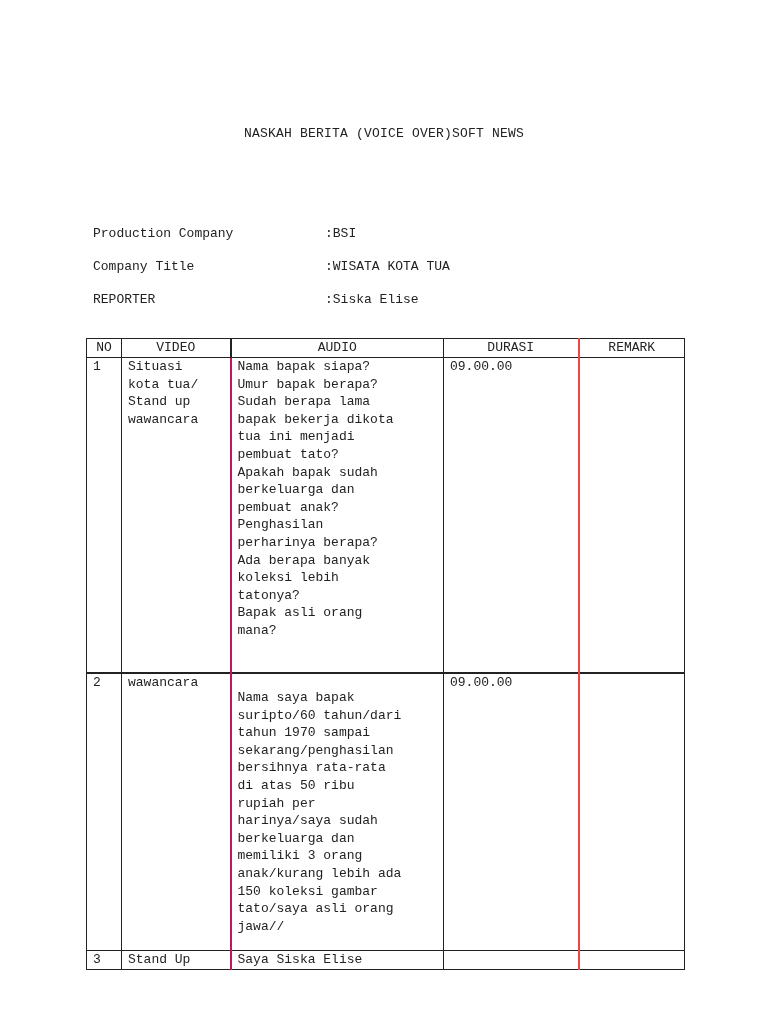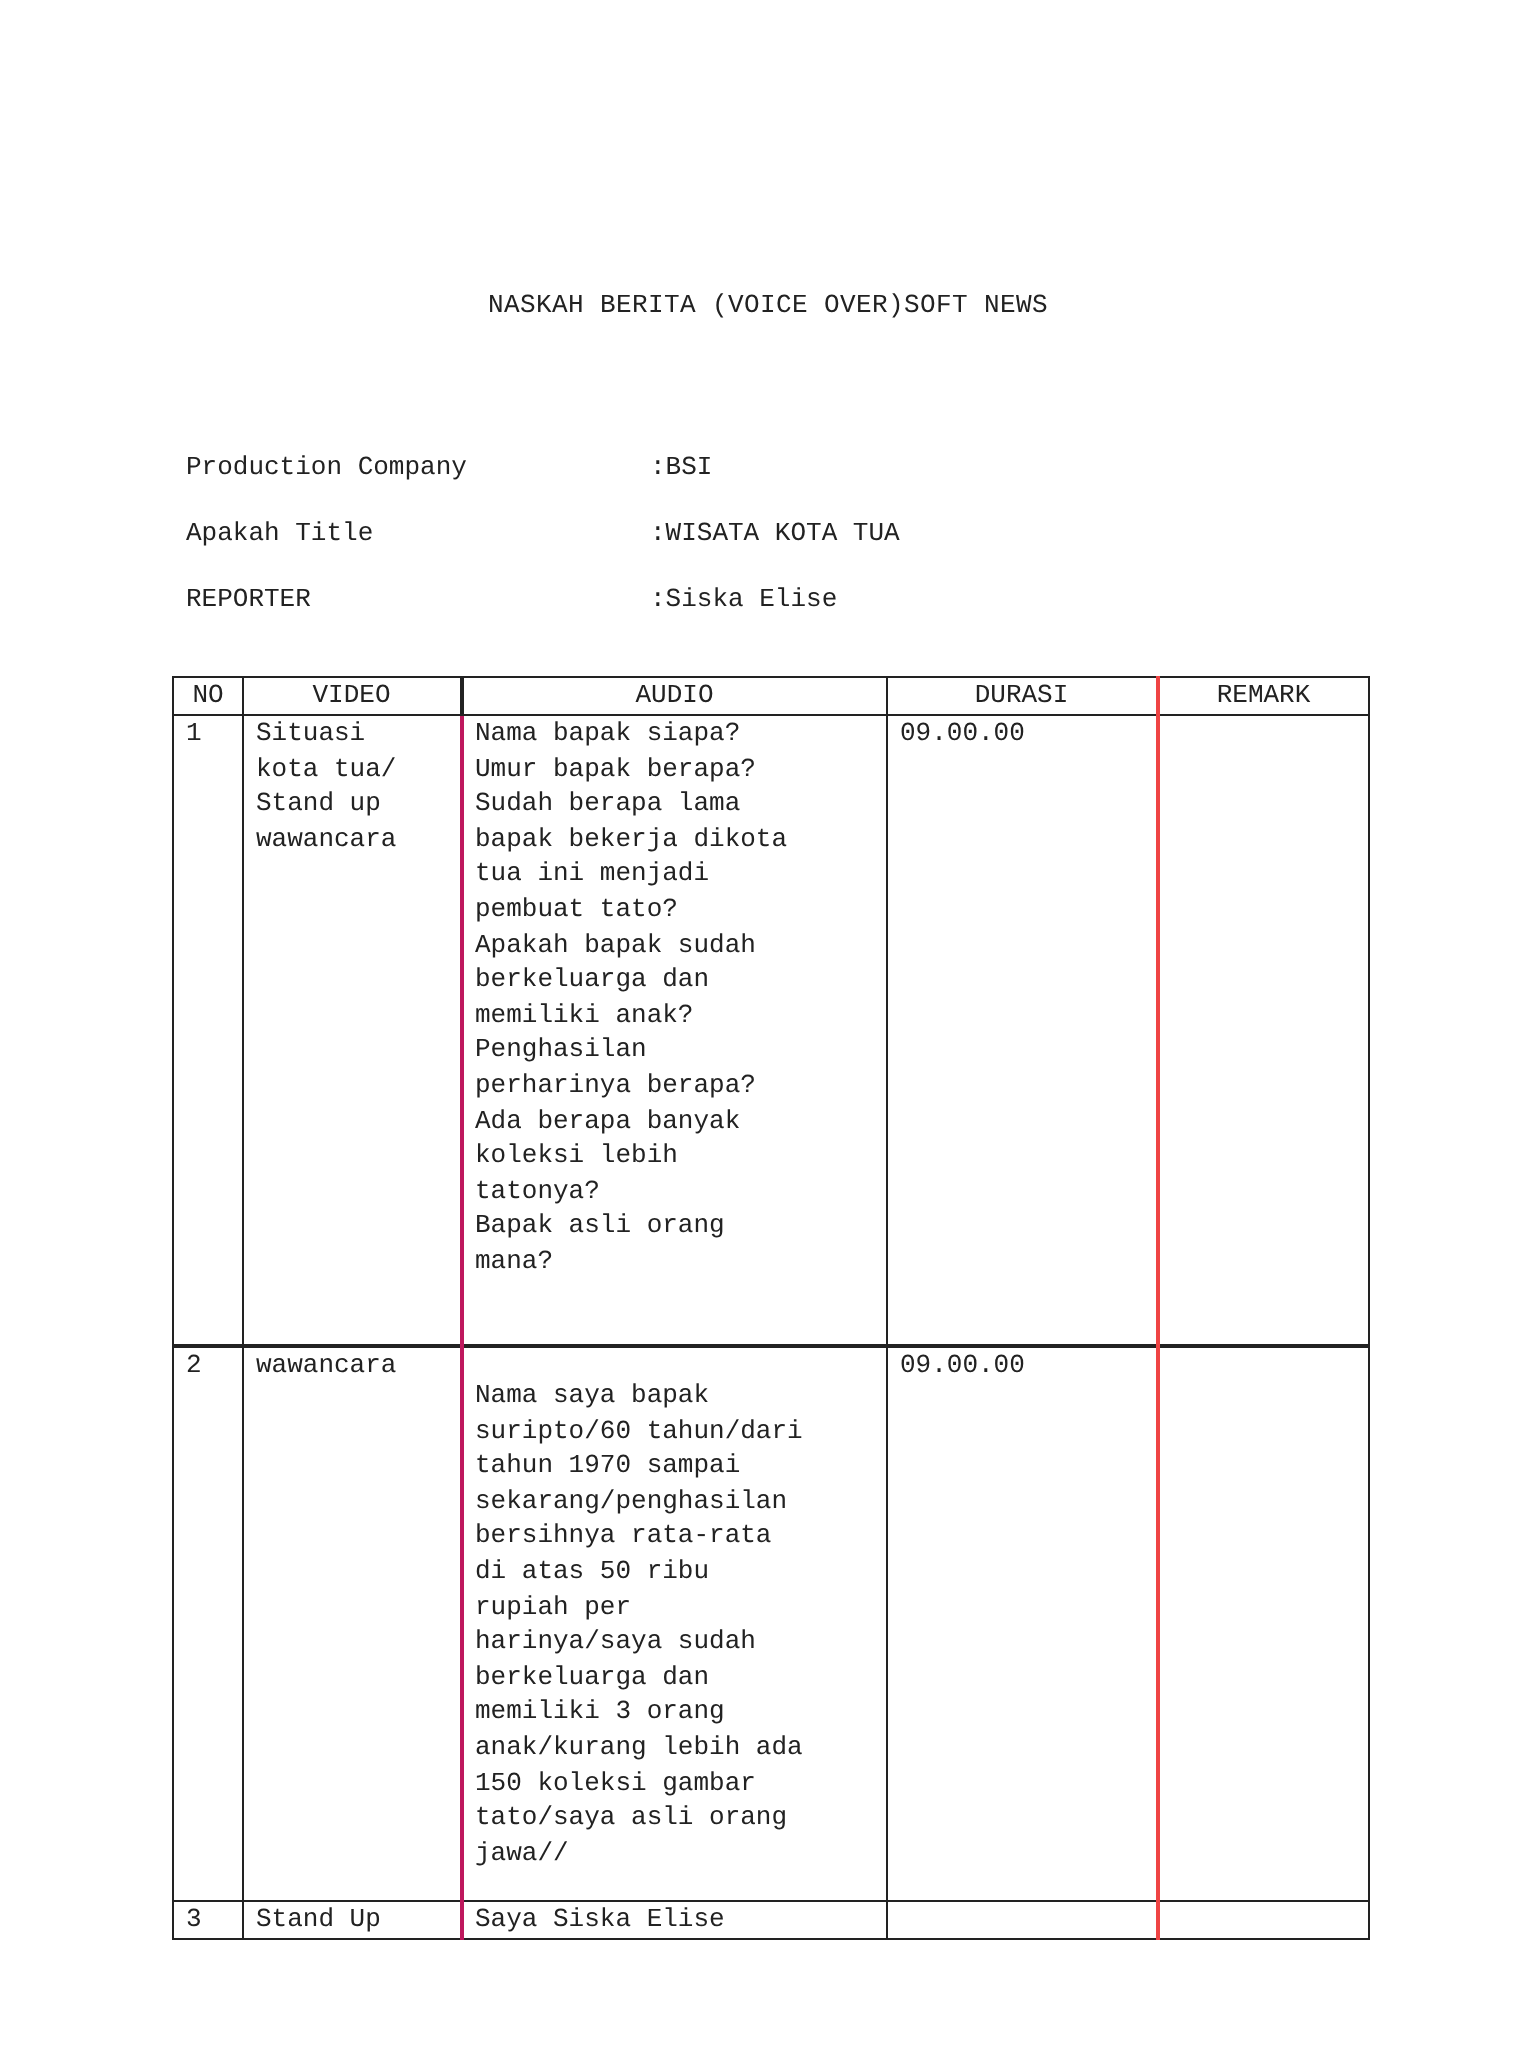--- a/index.html
+++ b/index.html
@@ -17,21 +17,20 @@
       font-size: 13px;
     }
     .doc-title {
       position: absolute;
       top: 126px;
       left: 0;
       width: 768px;
       text-align: center;
       font-size: 13px;
       letter-spacing: 0.2px;
-      margin-top: 19px;
     }
     .meta-row {
       position: absolute;
       left: 93px;
       font-size: 13px;
       line-height: 16px;
     }
     .meta-label {
       display: inline-block;
       width: 232px;
@@ -72,21 +71,21 @@
   </style>
 </head>
 <body>
 
 <div class="doc-title">NASKAH BERITA (VOICE OVER)SOFT NEWS</div>
 
 <div class="meta-row" style="top:226px;">
   <span class="meta-label">Production Company</span><span class="meta-value">:BSI</span>
 </div>
 <div class="meta-row" style="top:259px;">
-  <span class="meta-label">Apakah Title</span><span class="meta-value">:WISATA KOTA TUA</span>
+  <span class="meta-label">Company Title</span><span class="meta-value">:WISATA KOTA TUA</span>
 </div>
 <div class="meta-row" style="top:292px;">
   <span class="meta-label">REPORTER</span><span class="meta-value">:Siska Elise</span>
 </div>
 
 <table class="script">
   <colgroup>
     <col style="width:35px">
     <col style="width:109px">
     <col style="width:213px">
@@ -113,21 +112,21 @@
       </td>
       <td class="col-audio">
         <span class="cell-line">Nama bapak siapa?</span>
         <span class="cell-line">Umur bapak berapa?</span>
         <span class="cell-line">Sudah berapa lama</span>
         <span class="cell-line">bapak bekerja dikota</span>
         <span class="cell-line">tua ini menjadi</span>
         <span class="cell-line">pembuat tato?</span>
         <span class="cell-line">Apakah bapak sudah</span>
         <span class="cell-line">berkeluarga dan</span>
-        <span class="cell-line">memiliki anak?</span>
+        <span class="cell-line">pembuat anak?</span>
         <span class="cell-line">Penghasilan</span>
         <span class="cell-line">perharinya berapa?</span>
         <span class="cell-line">Ada berapa banyak</span>
         <span class="cell-line">koleksi lebih</span>
         <span class="cell-line">tatonya?</span>
         <span class="cell-line">Bapak asli orang</span>
         <span class="cell-line">mana?</span>
       </td>
       <td class="col-durasi">09.00.00</td>
       <td class="col-remark"></td>

